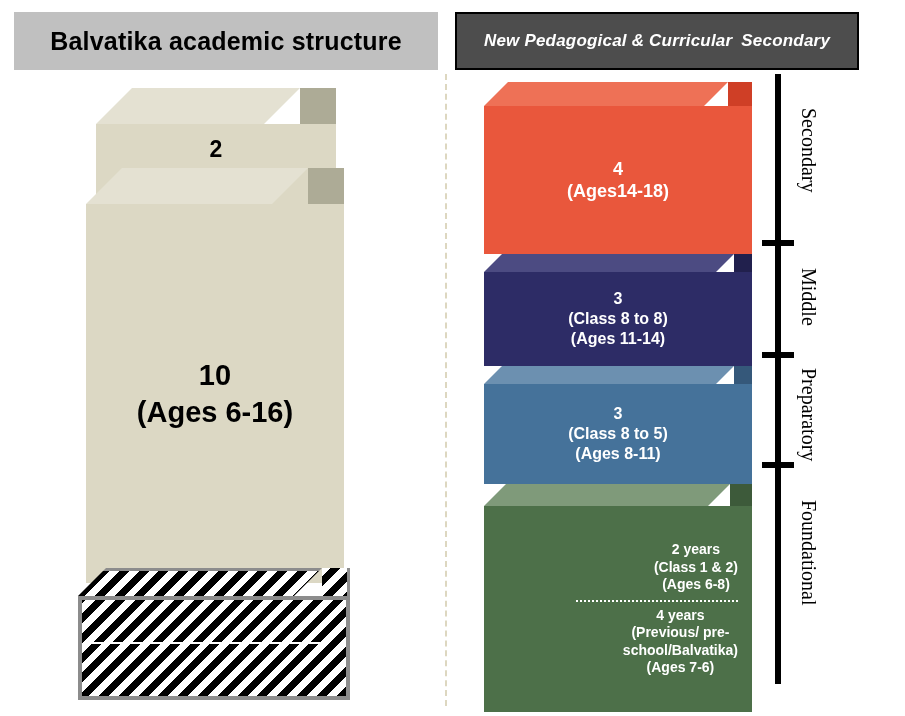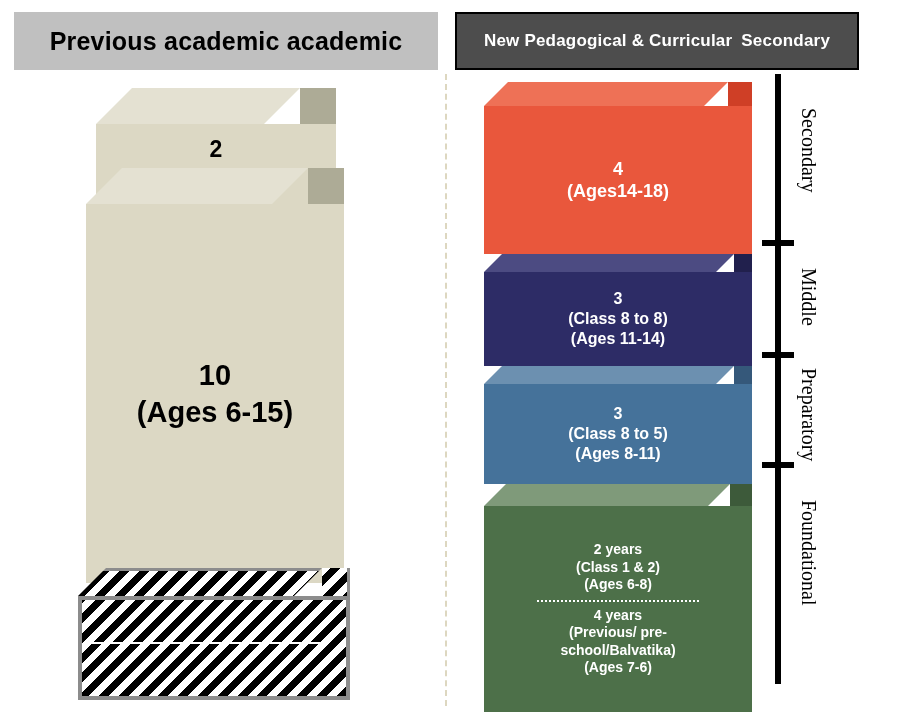--- a/index.html
+++ b/index.html
@@ -32,20 +32,21 @@
     font-size: 25px;
   }
   #hdr-right {
     left: 455px; top: 12px;
     width: 404px; height: 58px;
     background: #4d4d4d;
     color: #ffffff;
     border: 2px solid #000000;
     box-sizing: border-box;
     font-size: 17px;
+    font-style: italic;
   }
   #hdr-right .sp { display:inline-block; width: 9px; }
 
   
   #divider {
     position: absolute;
     left: 445px; top: 74px;
     width: 0; height: 632px;
     border-left: 2px dashed #ddd7c0;
   }
@@ -155,21 +156,21 @@
 
   #box-preparatory { left: 484px; top: 366px; width: 268px; height: 118px; }
   #box-preparatory .front   { background: #45729a; height: 100px; font-size: 16px; }
   #box-preparatory .topface { background: #6c90b0; width: 250px; height: 18px;
     clip-path: polygon(18px 0, 250px 0, 232px 18px, 0 18px); }
   #box-preparatory .sideface{ background: #35587a; width: 18px; height: 118px;
     clip-path: polygon(0 0, 18px 0, 18px 100px, 0 118px); }
 
   #box-foundational { left: 484px; top: 484px; width: 268px; height: 228px; }
   #box-foundational .front   { background: #4d7049; height: 206px; font-size: 14px;
-    padding: 26px 14px; }
+    padding: 26px 14px; align-items: flex-end; }
   #box-foundational .topface { background: #7f9a7a; width: 246px; height: 22px;
     clip-path: polygon(22px 0, 246px 0, 224px 22px, 0 22px); }
   #box-foundational .sideface{ background: #3d5a3a; width: 22px; height: 228px;
     clip-path: polygon(0 0, 22px 0, 22px 206px, 0 228px); }
   #box-foundational .dotted-sep {
     width: 162px;
     border-top: 2px dotted #ffffff;
     margin: 6px 0 5px 0;
   }
   .fsec { display: flex; flex-direction: column; align-items: center; }
@@ -203,21 +204,21 @@
   }
   #lbl-secondary   { left: 820px; top: 108px; }
   #lbl-middle      { left: 820px; top: 268px; }
   #lbl-preparatory { left: 820px; top: 368px; }
   #lbl-foundational{ left: 820px; top: 500px; }
 </style>
 </head>
 <body>
 
 <div class="hdr" id="hdr-left">
-  <span>Previous academic academic</span>
+  <span>Balvatika academic structure</span>
 </div>
 
 <div class="hdr" id="hdr-right">
   <span>New Pedagogical &amp; Curricular</span>
     <span class="sp"></span>
     <span>Secondary</span>
 </div>
 
 <div id="divider"></div>
 
@@ -228,21 +229,21 @@
     <div>2</div>
     <div>(Ages16-18)</div>
   </div>
 </div>
 
 <div class="box3d beige" id="box-prev-10">
   <div class="topface"></div>
   <div class="sideface"></div>
   <div class="front">
     <div>10</div>
-    <div>(Ages 6-15)</div>
+    <div>(Ages 6-16)</div>
   </div>
 </div>
 
 <div class="box3d" id="box-prev-hatch">
   <div class="topface hatchfill"></div>
   <div class="sideface hatchfill"></div>
   <div class="front hatchfill">
     <div class="midline"></div>
   </div>
 </div>

